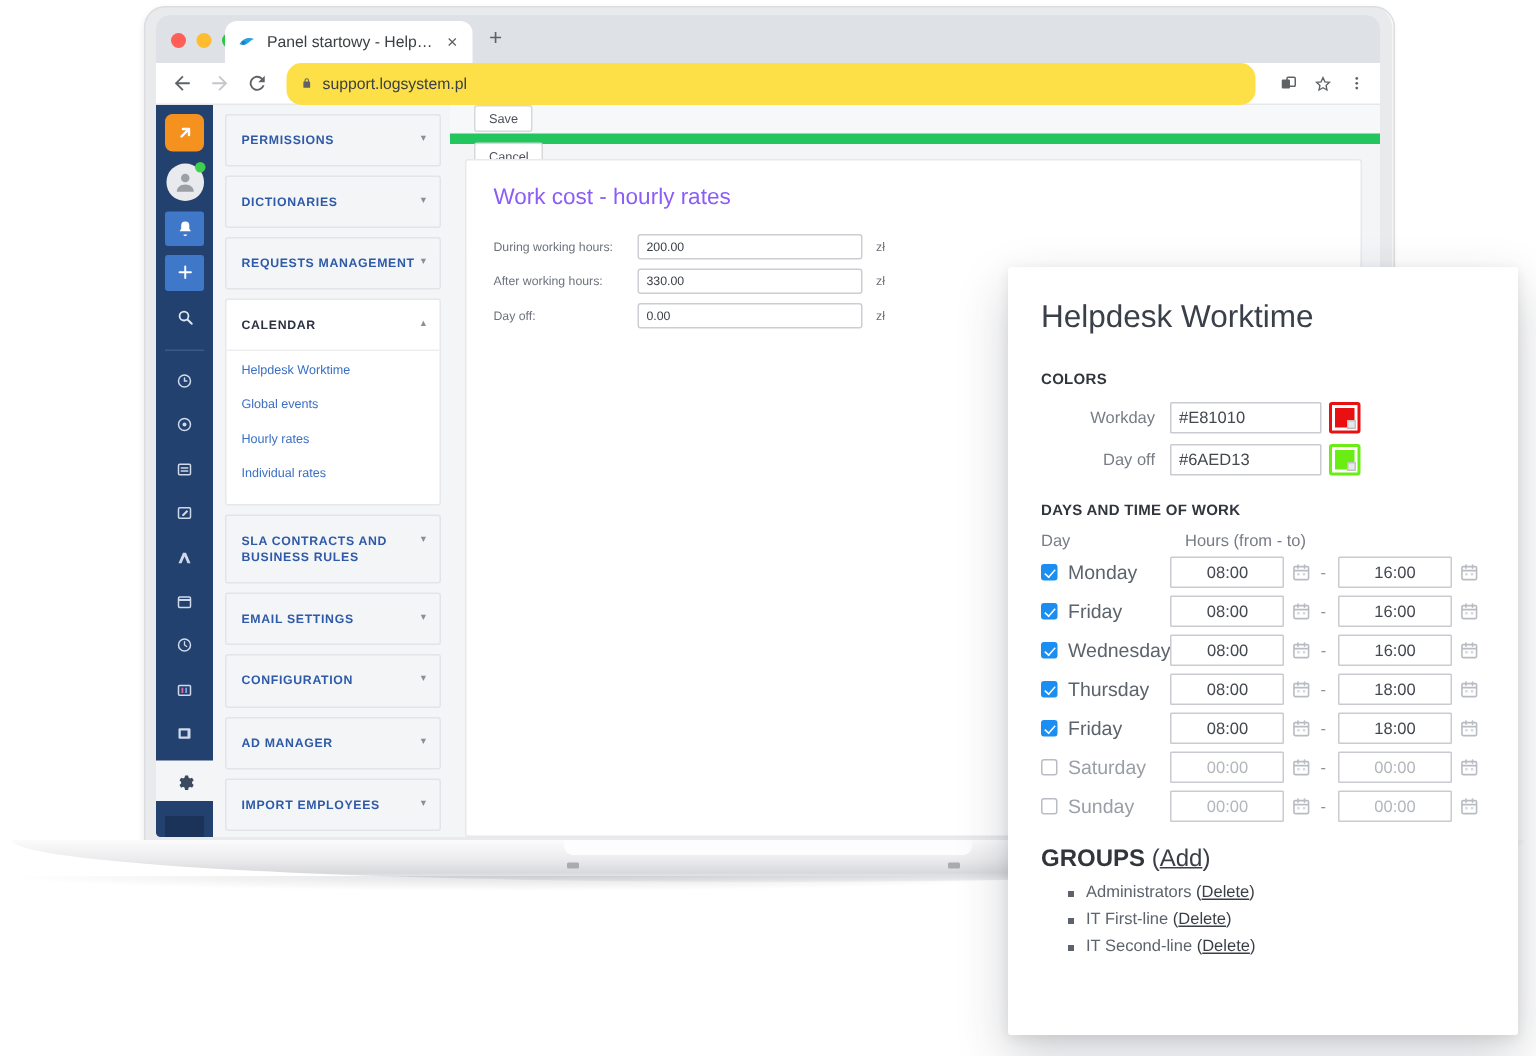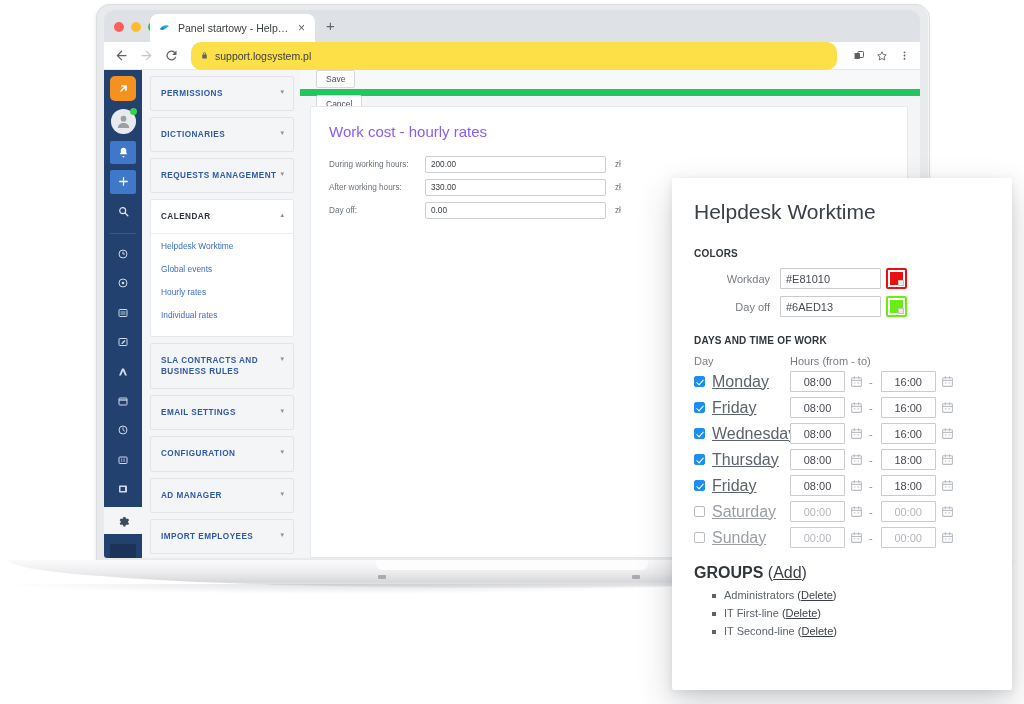--- a/index.html
+++ b/index.html
@@ -142,21 +142,21 @@
     border: 1px solid #d6d8dc; border-radius: 2px; padding: 3px 9px;
   }
   .panel {
     margin: 10px 12px 0 10px; background: #fff; border: 1px solid #e6e8ec;
     border-radius: 2px; padding: 16px 18px 22px; flex: 1;
   }
   .panel h1 { font-size: 15px; font-weight: normal; color: #8b5cf6; margin-bottom: 16px; }
   .frow { display: flex; align-items: center; margin-bottom: 6px; }
   .flabel { width: 96px; font-size: 8.2px; color: #6c727c; }
   .finput {
-    width: 181px; height: 17px; border: 1px solid #ccced3; border-radius: 2px;
+    width: 150px; height: 17px; border: 1px solid #ccced3; border-radius: 2px;
     font-size: 8.2px; color: #3a3f47; padding: 0 5px; background: #fff;
     font-family: "Liberation Sans", sans-serif;
   }
   .unit { font-size: 8.2px; color: #6c727c; margin-left: 9px; }
 
   
   .overlay {
     position: absolute; left: 672px; top: 178px; width: 340px; height: 512px;
     background: #fff; border-radius: 2px;
     box-shadow: 0 14px 34px rgba(40,45,60,0.22), 0 2px 8px rgba(40,45,60,0.10);
@@ -190,24 +190,24 @@
   .day-cell { width: 96px; display: flex; align-items: center; gap: 7px; }
   .cb {
     width: 11px; height: 11px; border-radius: 2px; flex: 0 0 11px;
     border: 1px solid #b9bcc2; background: #fff; position: relative;
   }
   .cb.on { background: #1b8ef2; border-color: #1b8ef2; }
   .cb.on::after {
     content: ""; position: absolute; left: 3px; top: 0.5px; width: 3px; height: 6px;
     border: solid #fff; border-width: 0 1.6px 1.6px 0; transform: rotate(42deg);
   }
-  .day-name { font-size: 16px; color: #5d636c; text-decoration: underline; }
+  .day-name { font-size: 13px; color: #5d636c; }
   .day-name.off { color: #9a9ea5; }
   .time-input {
-    width: 55px; height: 21px; border: 1px solid #c9cbd0; border-radius: 1px;
+    width: 76px; height: 21px; border: 1px solid #c9cbd0; border-radius: 1px;
     font-size: 11px; color: #44484f; text-align: center; background: #fff;
     font-family: "Liberation Sans", sans-serif;
   }
   .time-input.off { color: #b3b7bd; }
   .cal-ico { width: 13px; height: 13px; margin: 0 4px 0 5px; flex: 0 0 13px; }
   .dash { font-size: 11px; color: #8d9198; padding: 0 2px; }
 
   .groups-title { font-size: 16px; font-weight: bold; color: #31353c; margin: 16px 0 7px; }
   .groups-title .add { font-weight: normal; color: #3a3f47; }
   .groups-title .add u { cursor: pointer; }

